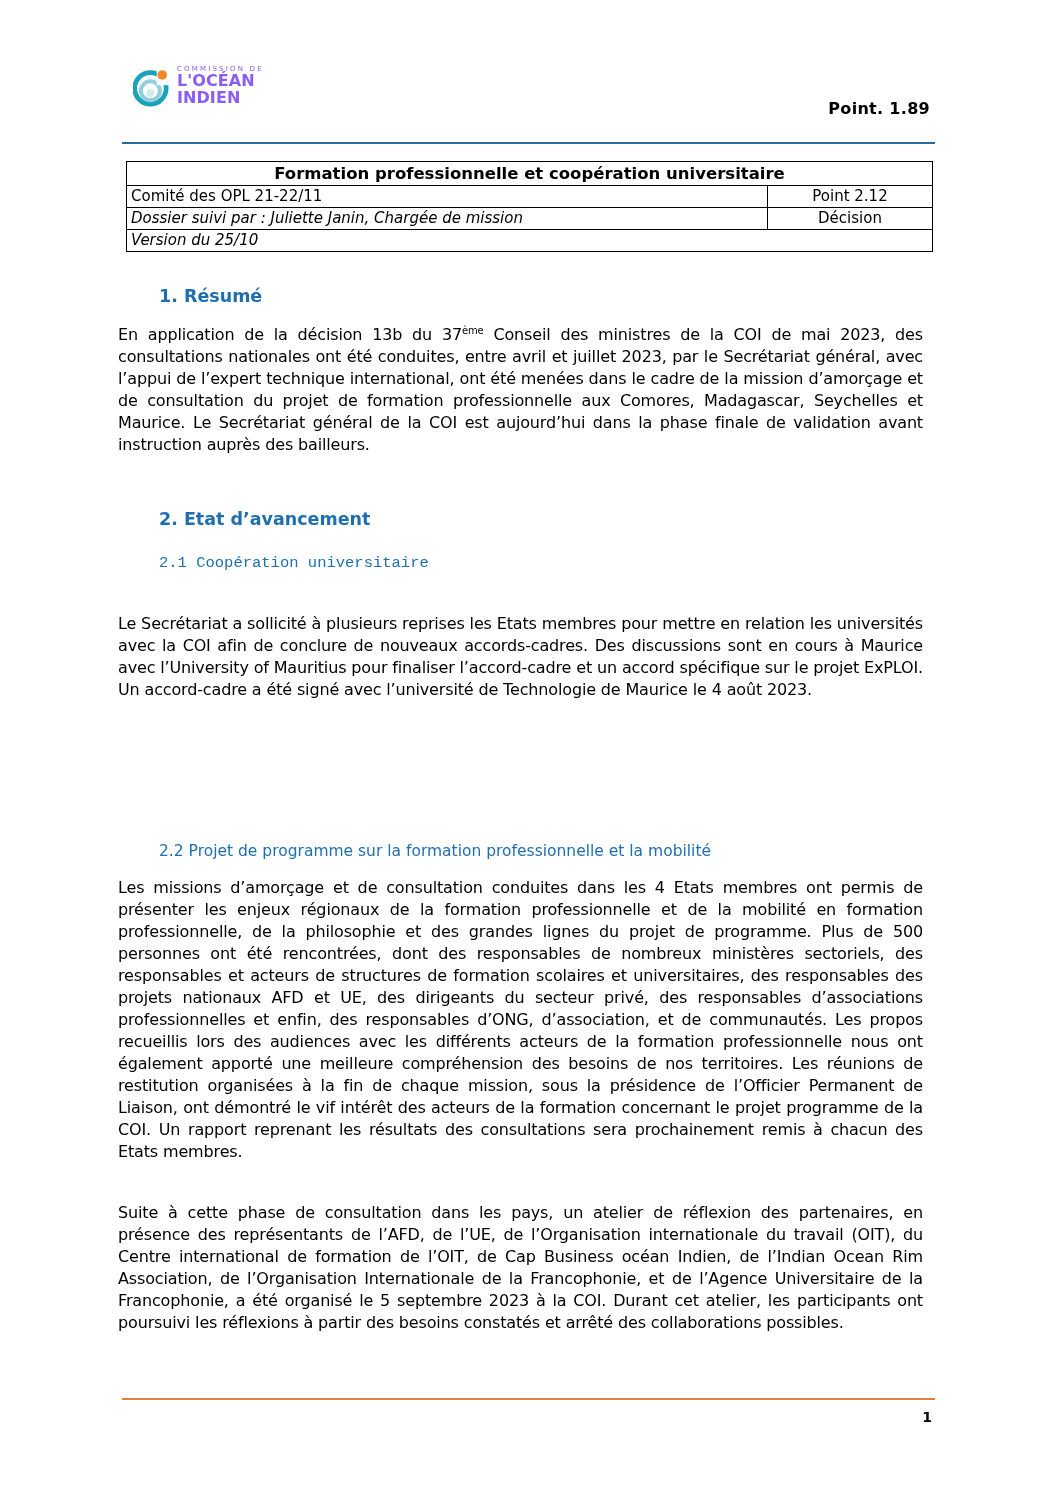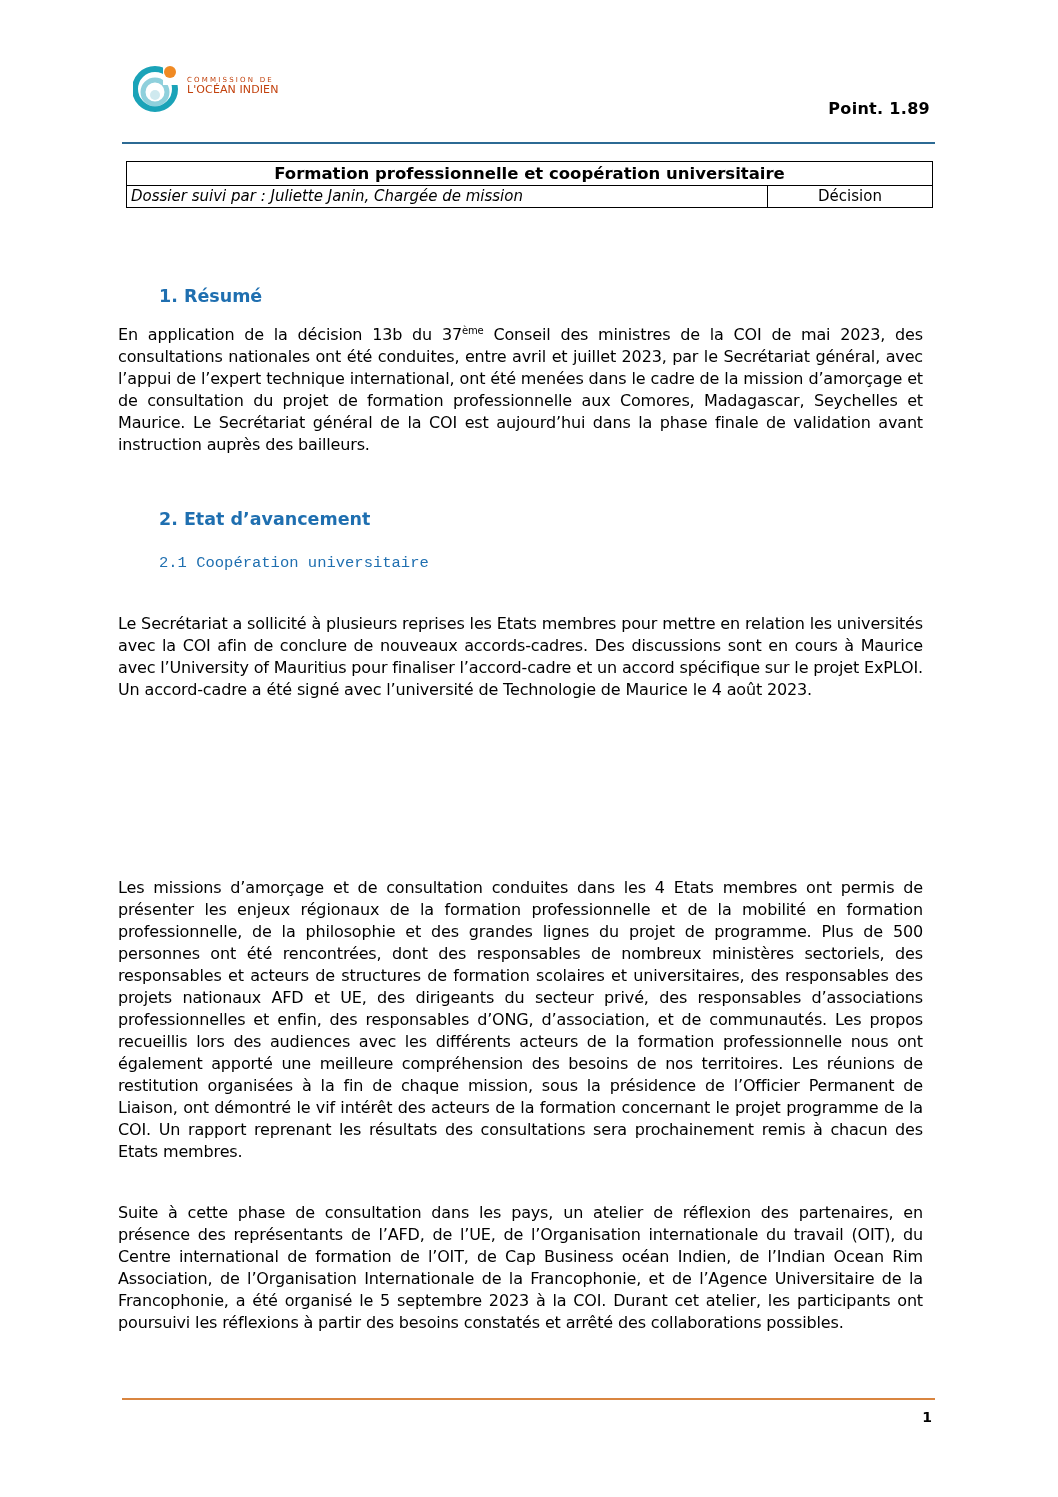--- a/index.html
+++ b/index.html
@@ -1,22 +1,22 @@
 <!DOCTYPE html>
 <html><head>
 <meta charset="utf-8">
 <style>
   html, body { margin: 0; padding: 0; background: #ffffff; }
   body { width: 1058px; height: 1497px; position: relative; font-family: "DejaVu Sans", sans-serif; color: #000; overflow: hidden; }
   .page { position: absolute; left: 0; top: 0; width: 1058px; height: 1497px; }
   .logo { position: absolute; left: 133px; top: 58px; width: 160px; height: 56px; display: flex; align-items: center; }
   .logo svg { width: 48px; height: 54px; }
-  .logo-text { margin-left: 6px; color: #c2410c; line-height: 1.05; }
+  .logo-text { margin-left: 6px; color: #8b5cf6; line-height: 1.05; }
   .logo-text .l1 { font-size: 7px; letter-spacing: 2.2px; }
-  .logo-text .l2 { font-size: 11px; letter-spacing: 0.1px; }
+  .logo-text .l2 { font-size: 16px; letter-spacing: 0.1px; font-weight: bold; }
   .point-ref { position: absolute; right: 128px; top: 99px; font-weight: bold; font-size: 16px; letter-spacing: 0.3px; }
   .rule-top { position: absolute; left: 122px; top: 142px; width: 813px; height: 2px; background: #2c6a94; }
   table.meta { position: absolute; left: 126px; top: 161px; width: 807px; border-collapse: collapse; font-size: 15px; padding-left: 12px; }
   table.meta td { border: 1px solid #000; padding: 0 4px; height: 21px; line-height: 21px; }
   table.meta td.title { text-align: center; font-weight: bold; font-size: 16.5px; height: 23px; }
   table.meta td.right { text-align: center; width: 156px; }
   table.meta td.it { font-style: italic; }
   .h1 { position: absolute; left: 159px; color: #1f6fb0; font-weight: bold; font-size: 17.5px; }
   .h2 { position: absolute; left: 159px; color: #1f6fb0; font-size: 15.5px; }
   .para { position: absolute; left: 118px; width: 805px; font-size: 16px; line-height: 22px; text-align: justify; text-align-last: left; letter-spacing: -0.15px; }
@@ -45,31 +45,39 @@
 
   <div class="point-ref">Point. 1.89</div>
   <div class="rule-top"></div>
 
   <table class="meta">
     <tbody>
         <tr>
       <td class="title" colspan="2">Formation professionnelle et coopération universitaire</td>
     </tr>
     <tr>
+      <td>Comité des OPL 21-22/11</td>
+      <td class="right">Point 2.12</td>
+    </tr>
+    <tr>
       <td class="it">Dossier suivi par : Juliette Janin, Chargée de mission</td>
       <td class="right">Décision</td>
+    </tr>
+    <tr>
+      <td class="it" colspan="2">Version du 25/10</td>
     </tr>
   </tbody>
     </table>
 
   <div class="h1" style="top:286px;">1.  Résumé</div>
   <div class="para" style="top:324px;"><span>En application de la décision 13b du 37</span><sup>ème</sup><span> Conseil des ministres de la COI de mai 2023, des consultations nationales ont été conduites, entre avril et juillet 2023, par le Secrétariat général, avec l’appui de l’expert technique international, ont été menées dans le cadre de la mission d’amorçage et de consultation du projet de formation professionnelle aux Comores, Madagascar, Seychelles et Maurice. Le Secrétariat général de la COI est aujourd’hui dans la phase finale de validation avant instruction auprès des bailleurs.</span></div>
 
   <div class="h1" style="top:509px;">2.  Etat d’avancement</div>
   <div class="h2" style="top:554px;font-family:Liberation Mono, monospace;">2.1 Coopération universitaire</div>
   <div class="para" style="top:613px;">Le Secrétariat a sollicité à plusieurs reprises les Etats membres pour mettre en relation les universités avec la COI afin de conclure de nouveaux accords-cadres. Des discussions sont en cours à Maurice avec l’University of Mauritius pour finaliser l’accord-cadre et un accord spécifique sur le projet ExPLOI. Un accord-cadre a été signé avec l’université de Technologie de Maurice le 4 août 2023.</div>
 
+  <div class="h2" style="top:842px;">2.2 Projet de programme sur la formation professionnelle et la mobilité</div>
   <div class="para" style="top:877px;">Les missions d’amorçage et de consultation conduites dans les 4 Etats membres ont permis de présenter les enjeux régionaux de la formation professionnelle et de la mobilité en formation professionnelle, de la philosophie et des grandes lignes du projet de programme. Plus de 500 personnes ont été rencontrées, dont des responsables de nombreux ministères sectoriels, des responsables et acteurs de structures de formation scolaires et universitaires, des responsables des projets nationaux AFD et UE, des dirigeants du secteur privé, des responsables d’associations professionnelles et enfin, des responsables d’ONG, d’association, et de communautés. Les propos recueillis lors des audiences avec les différents acteurs de la formation professionnelle nous ont également apporté une meilleure compréhension des besoins de nos territoires. Les réunions de restitution organisées à la fin de chaque mission, sous la présidence de l’Officier Permanent de Liaison, ont démontré le vif intérêt des acteurs de la formation concernant le projet programme de la COI. Un rapport reprenant les résultats des consultations sera prochainement remis à chacun des Etats membres.</div>
   <div class="para" style="top:1202px;">Suite à cette phase de consultation dans les pays, un atelier de réflexion des partenaires, en présence des représentants de l’AFD, de l’UE, de l’Organisation internationale du travail (OIT), du Centre international de formation de l’OIT, de Cap Business océan Indien, de l’Indian Ocean Rim Association, de l’Organisation Internationale de la Francophonie, et de l’Agence Universitaire de la Francophonie, a été organisé le 5 septembre 2023 à la COI. Durant cet atelier, les participants ont poursuivi les réflexions à partir des besoins constatés et arrêté des collaborations possibles.</div>
 
   <div class="rule-bottom"></div>
   <div class="page-num">1</div>
 </div>
 
 </body></html>

